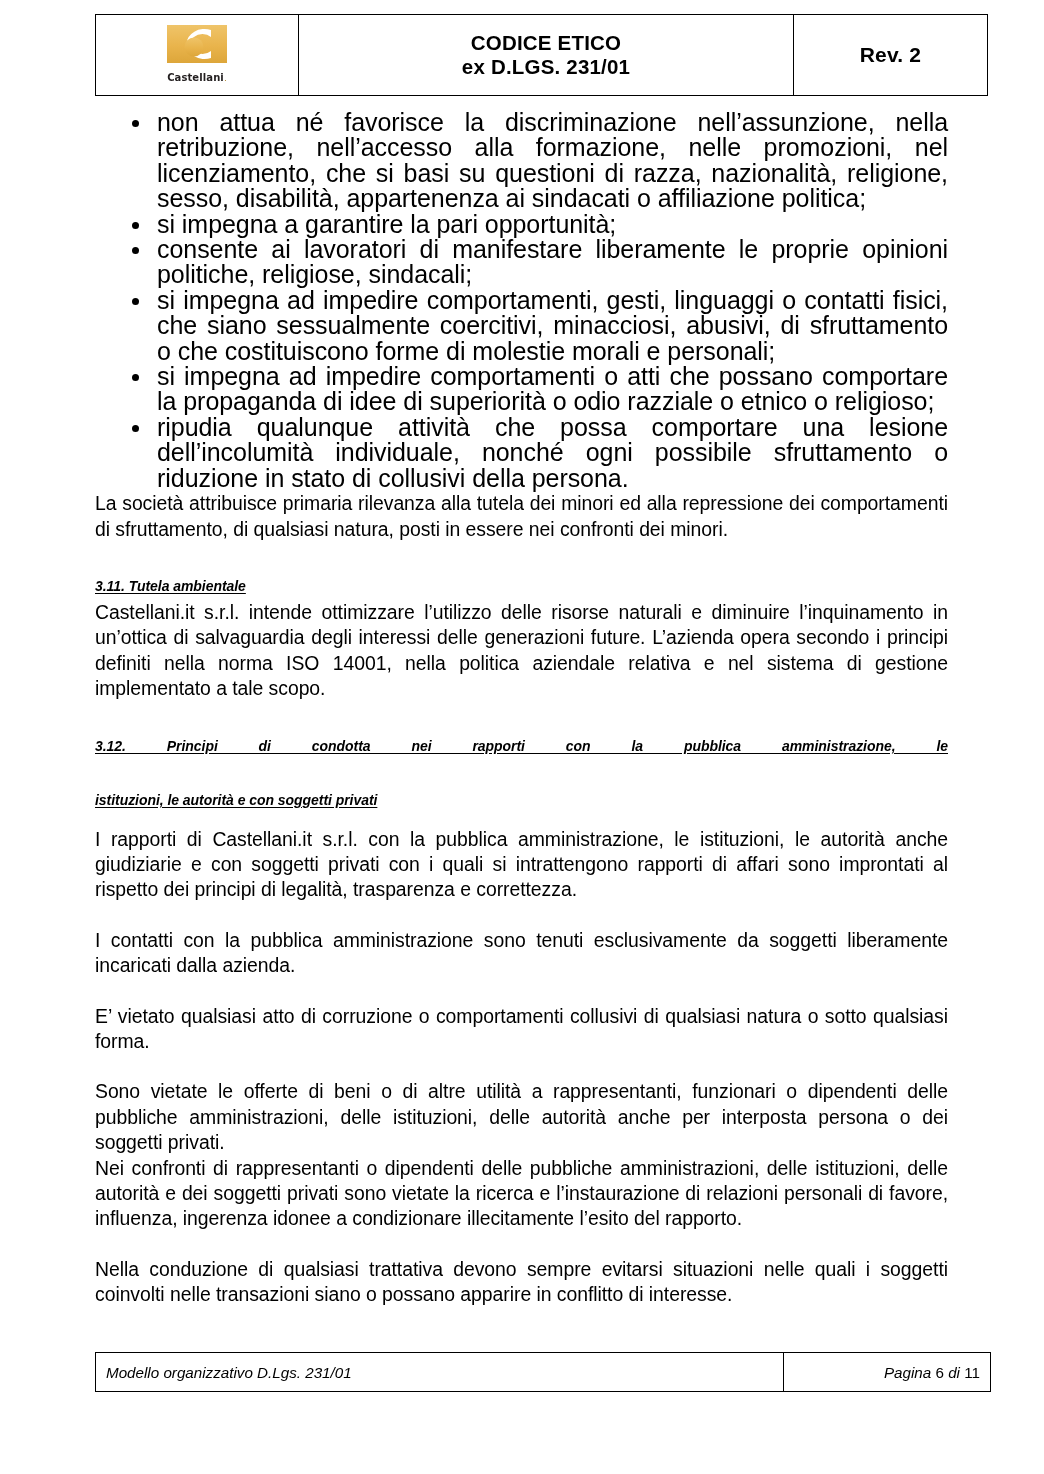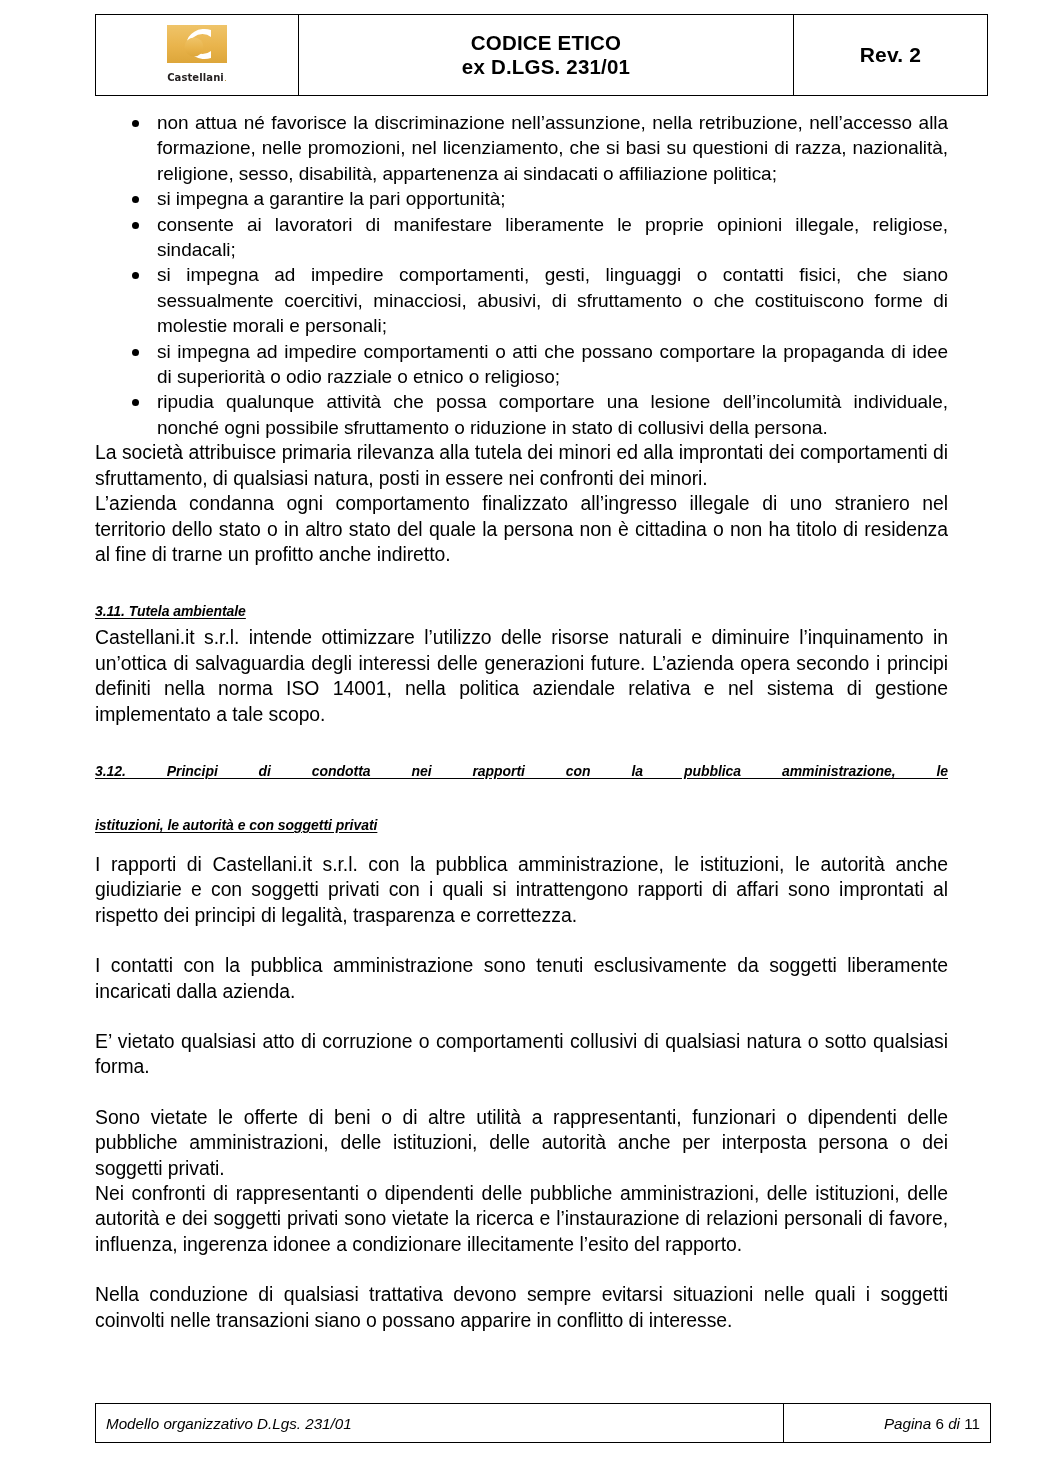--- a/index.html
+++ b/index.html
@@ -102,21 +102,21 @@
   .spacer-lg { height: 31px; }
 
   ul.bullets {
     list-style: none;
     margin: 0;
     padding: 0;
   }
   ul.bullets li {
     position: relative;
     padding-left: 62px;
-    font-size: 19px;
+    font-size: 25px;
     line-height: 25.4px;
     text-align: justify;
     text-justify: inter-word;
     letter-spacing: -0.05px;
   }
   ul.bullets li::before {
     content: "";
     position: absolute;
     left: 37px;
     top: 10px;
@@ -150,21 +150,21 @@
     content: "";
     display: inline-block;
     width: 100%;
     height: 0;
   }
 
   
   .footer-table {
     position: absolute;
     left: 95px;
-    top: 1403px;
+    top: 1352px;
     width: 853px;
     border-collapse: collapse;
     table-layout: fixed;
   }
   .footer-table td {
     border: 1.6px solid #000000;
     height: 34px;
     vertical-align: middle;
     padding: 2px 10px;
     font-size: 15.2px;
@@ -213,28 +213,27 @@
       </td>
     </tr>
   </tbody>
     </table>
 
   <div class="body-area">
 
     <ul class="bullets">
       <li>non attua né favorisce la discriminazione nell’assunzione, nella retribuzione, nell’accesso alla formazione, nelle promozioni, nel licenziamento, che si basi su questioni di razza, nazionalità, religione, sesso, disabilità, appartenenza ai sindacati o affiliazione politica;</li>
       <li>si impegna a garantire la pari opportunità;</li>
-      <li>consente ai lavoratori di manifestare liberamente le proprie opinioni illegale, religiose, sindacali;</li>
+      <li>consente ai lavoratori di manifestare liberamente le proprie opinioni politiche, religiose, sindacali;</li>
       <li>si impegna ad impedire comportamenti, gesti, linguaggi o contatti fisici, che siano sessualmente coercitivi, minacciosi, abusivi, di sfruttamento o che costituiscono forme di molestie morali e personali;</li>
       <li>si impegna ad impedire comportamenti o atti   che possano comportare la propaganda di idee di superiorità  o odio razziale o etnico o religioso;</li>
       <li>ripudia qualunque attività che possa comportare una lesione dell’incolumità individuale, nonché ogni possibile sfruttamento o riduzione in stato di collusivi della persona.</li>
     </ul>
 
-    <p class="para">La società attribuisce primaria rilevanza alla tutela dei minori ed alla improntati dei comportamenti di sfruttamento, di qualsiasi natura, posti in essere nei confronti dei minori.</p>
-    <p class="para">L’azienda condanna ogni comportamento finalizzato all’ingresso illegale di uno straniero nel territorio dello stato o in altro stato del quale la persona non è cittadina o non ha titolo di residenza al fine di trarne un profitto anche indiretto.</p>
+    <p class="para">La società attribuisce primaria rilevanza alla tutela dei minori ed alla repressione dei comportamenti di sfruttamento, di qualsiasi natura, posti in essere nei confronti dei minori.</p>
 
     <div class="spacer-lg"></div>
 
     <h2 class="section-head">3.11. Tutela ambientale</h2>
     <p class="para">Castellani.it  s.r.l.     intende  ottimizzare  l’utilizzo  delle  risorse  naturali  e  diminuire l’inquinamento in un’ottica di salvaguardia degli interessi delle generazioni future. L’azienda opera secondo i principi definiti nella norma ISO 14001, nella politica aziendale relativa e nel sistema di gestione implementato a tale scopo.</p>
 
     <div class="spacer-lg"></div>
 
     <h2 class="section-head two-line">
       <span class="l1">3.12. Principi di condotta nei rapporti con la pubblica amministrazione, le</span>

